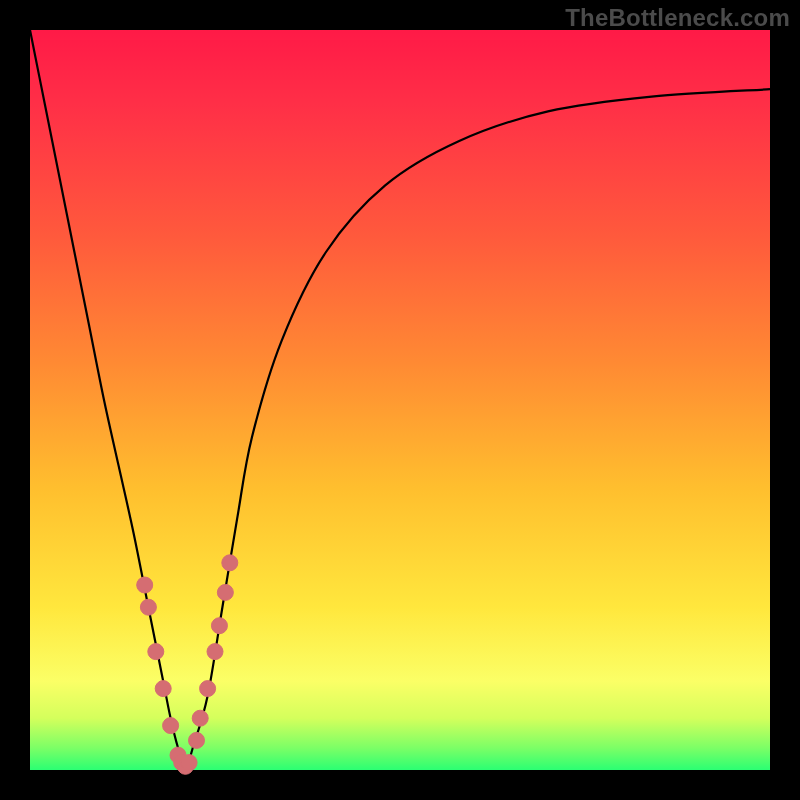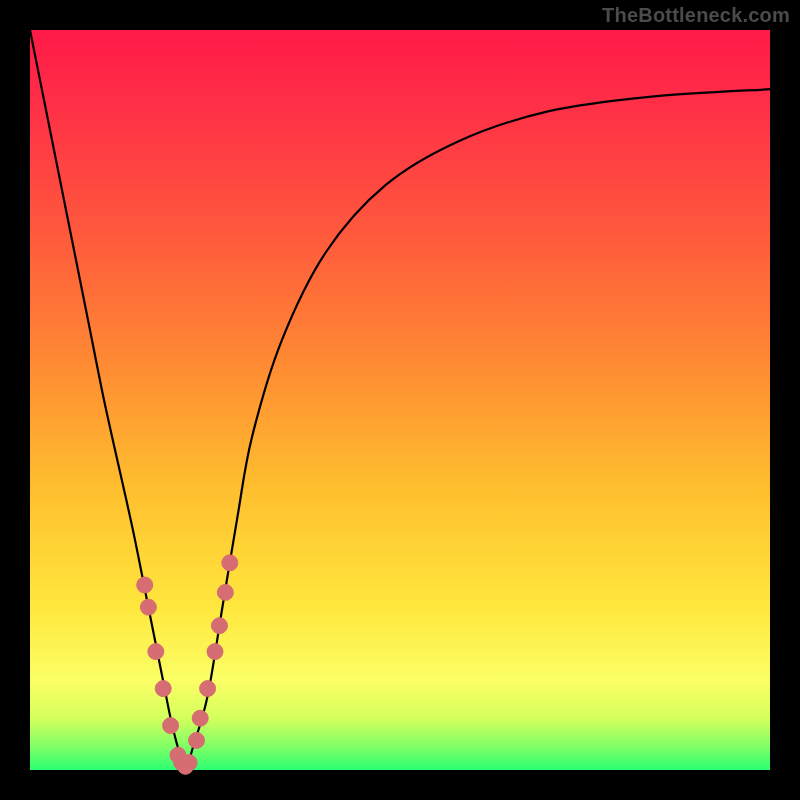--- a/index.html
+++ b/index.html
@@ -36,21 +36,21 @@
       #d4ff5c 93%,
       #7cff66 97%,
       #2bff73 100%
     );
   }
   .watermark {
     position: absolute;
     top: 4px;
     right: 10px;
     color: #4b4b4b;
-    font-size: 20px;
+    font-size: 24px;
     font-weight: 600;
     letter-spacing: 0.2px;
     user-select: none;
   }
   svg.curve-layer {
     position: absolute;
     left: 0;
     top: 0;
     width: 740px;
     height: 740px;

